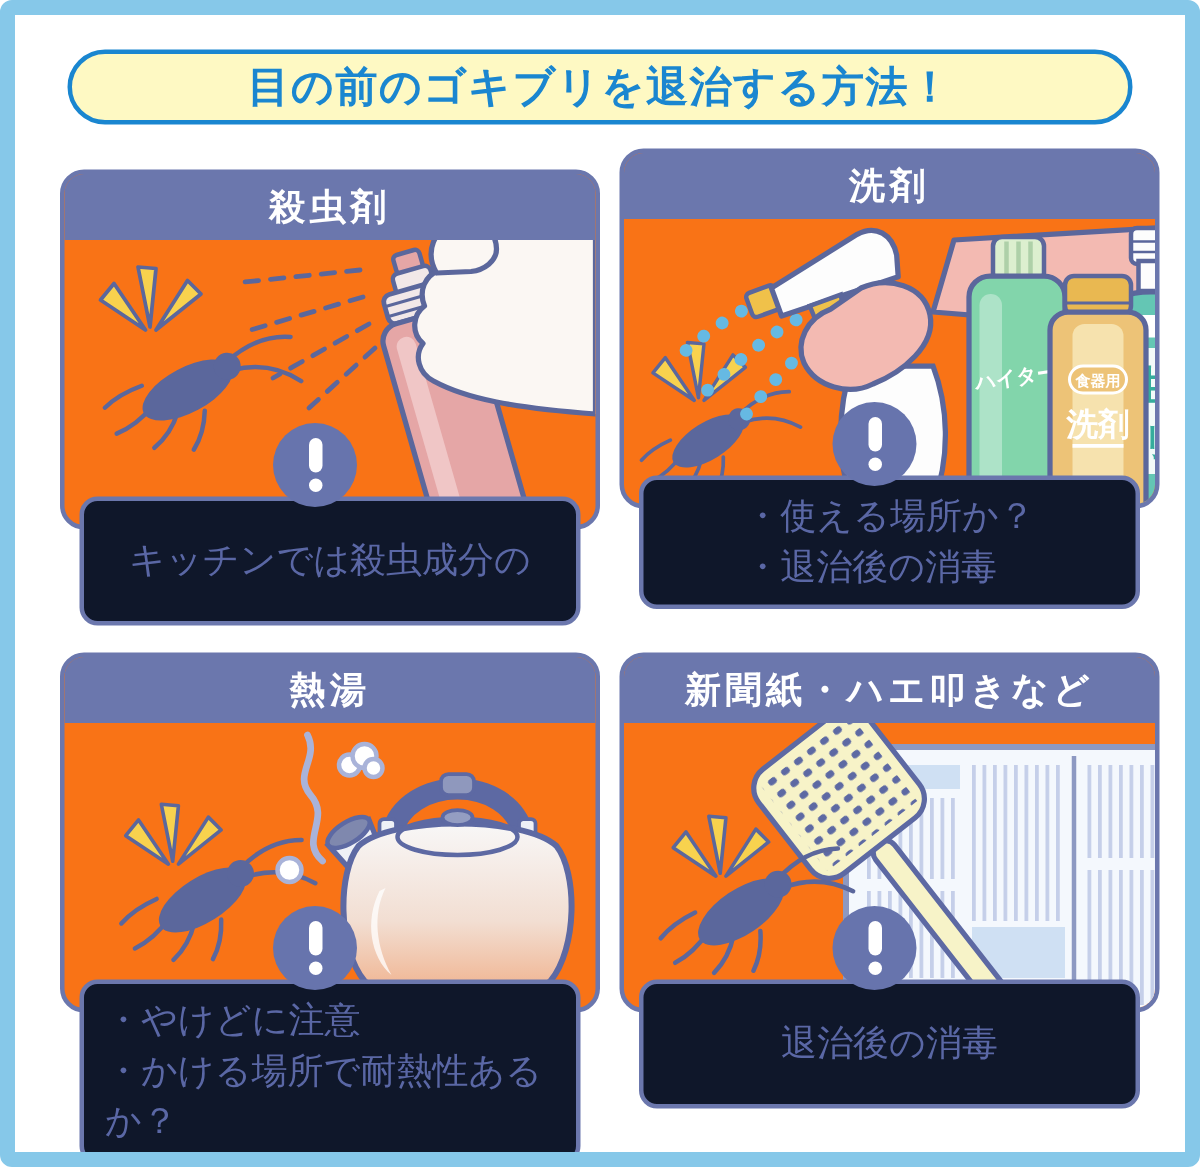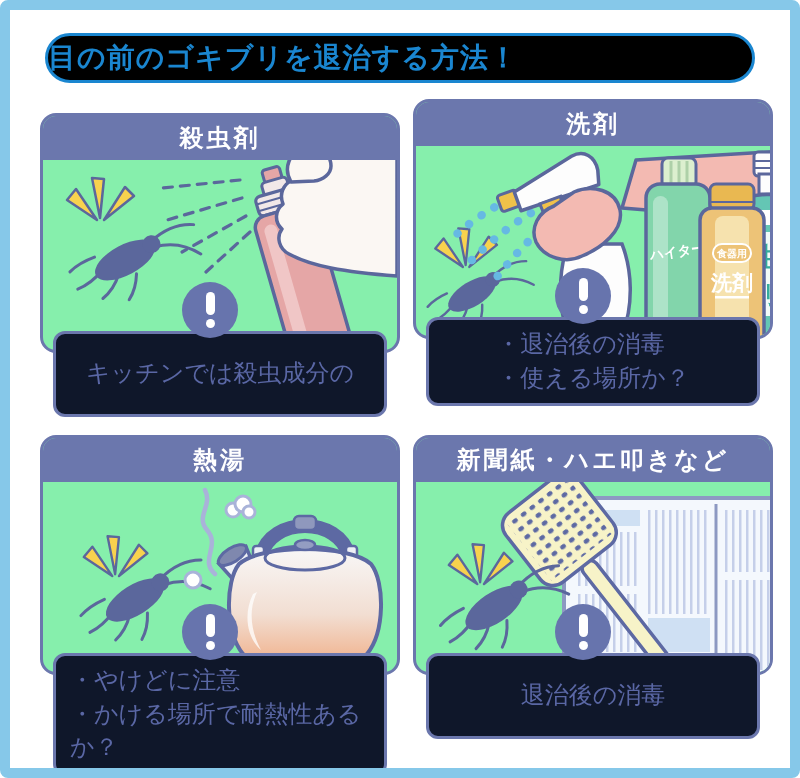--- a/index.html
+++ b/index.html
@@ -3,32 +3,32 @@
 <meta charset="utf-8">
 <style>
   html,body{margin:0;padding:0;background:#fff;}
   .canvas{
     position:relative;width:780px;height:758px;
     border:10px solid #86c8e9;border-radius:8px;background:#ffffff;
     font-family:"DejaVu Sans",sans-serif;overflow:hidden;
   }
   .title-pill{
     position:absolute;left:35px;top:23px;width:704px;height:44px;
-    border:3px solid #1a86d0;border-radius:27px;background:#000000;
-    display:flex;align-items:center;
+    border:3px solid #1a86d0;border-radius:27px;background:#fef9c3;
+    display:flex;align-items:center;justify-content:center;
   }
   .title-text{color:#1a86d0;font-size:28px;font-weight:bold;letter-spacing:1px;}
   .panel{position:absolute;width:360px;height:304px;}
   #p1{left:30px;top:103px}
   #p2{left:403px;top:89px}
   #p3{left:30px;top:425px}
   #p4{left:403px;top:425px}
   .card{
     position:absolute;left:0;top:0;width:354px;height:234px;
-    border:3px solid #6b77ad;border-radius:16px;background:#86efac;overflow:hidden;
+    border:3px solid #6b77ad;border-radius:16px;background:#f97316;overflow:hidden;
   }
   .card-header{
     height:44px;background:#6b77ad;display:flex;align-items:center;justify-content:center;
     color:#ffffff;font-size:24px;font-weight:bold;letter-spacing:3px;
   }
   .card-body{position:relative;width:354px;height:190px;}
   .card-body svg{display:block}
   .badge{
     position:absolute;left:50%;top:169px;width:56px;height:56px;margin-left:-38px;
     background:#6774ad;border-radius:50%;z-index:3;
@@ -171,22 +171,22 @@
           </g>
         </svg>
       </div>
     </div>
     <div class="badge">
       <div class="excl-bar"></div>
       <div class="excl-dot"></div>
     </div>
     <div class="note list">
       <div class="lines">
+        <div>・使える場所か？</div>
         <div>・退治後の消毒</div>
-        <div>・使える場所か？</div>
       </div>
     </div>
   </section>
 
   <section class="panel" id="p3">
     <div class="card">
       <div class="card-header">
         <span>熱湯</span>
       </div>
       <div class="card-body">

